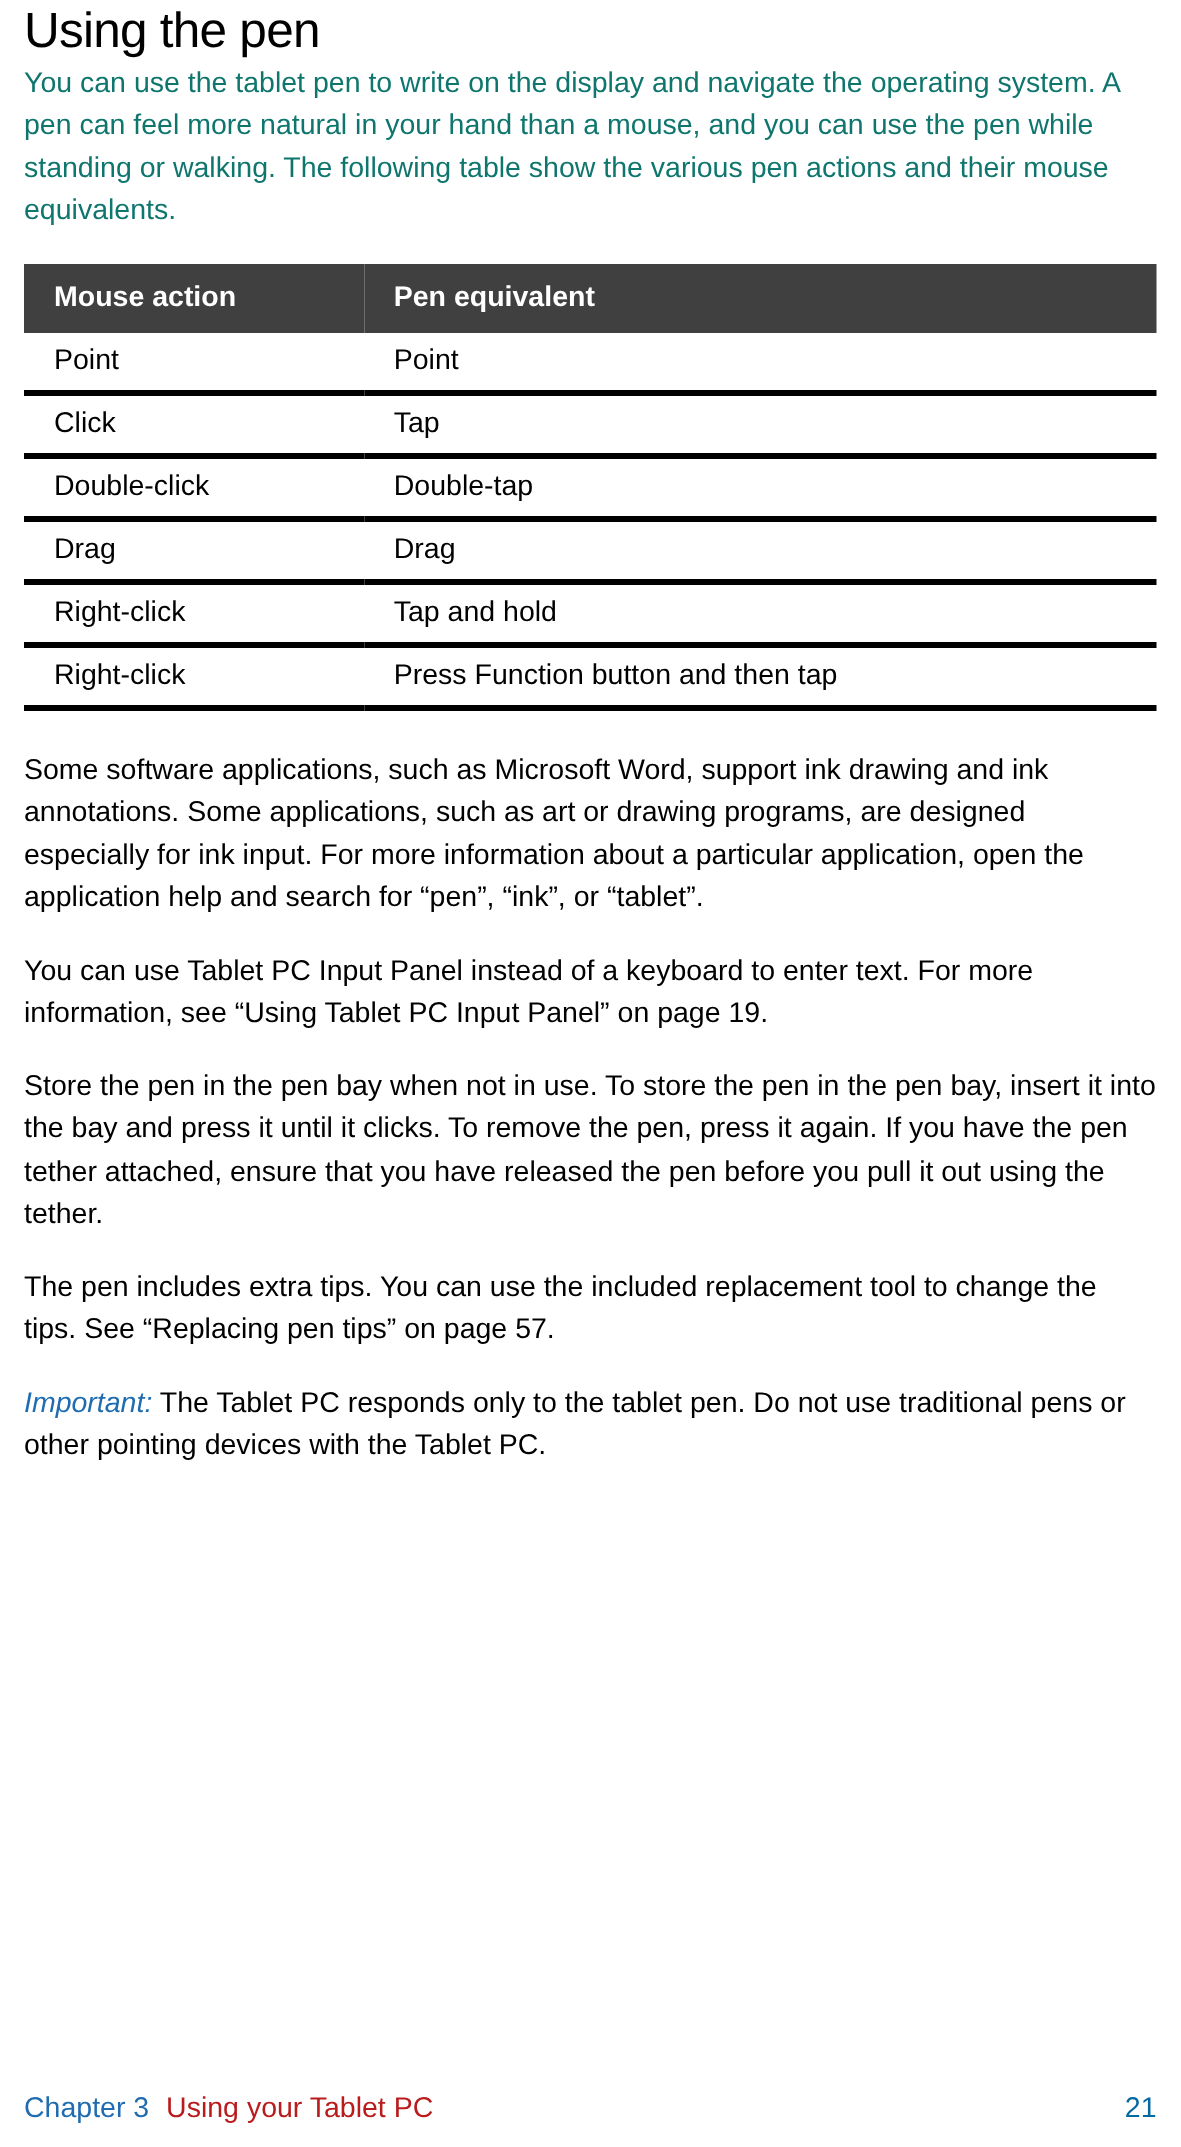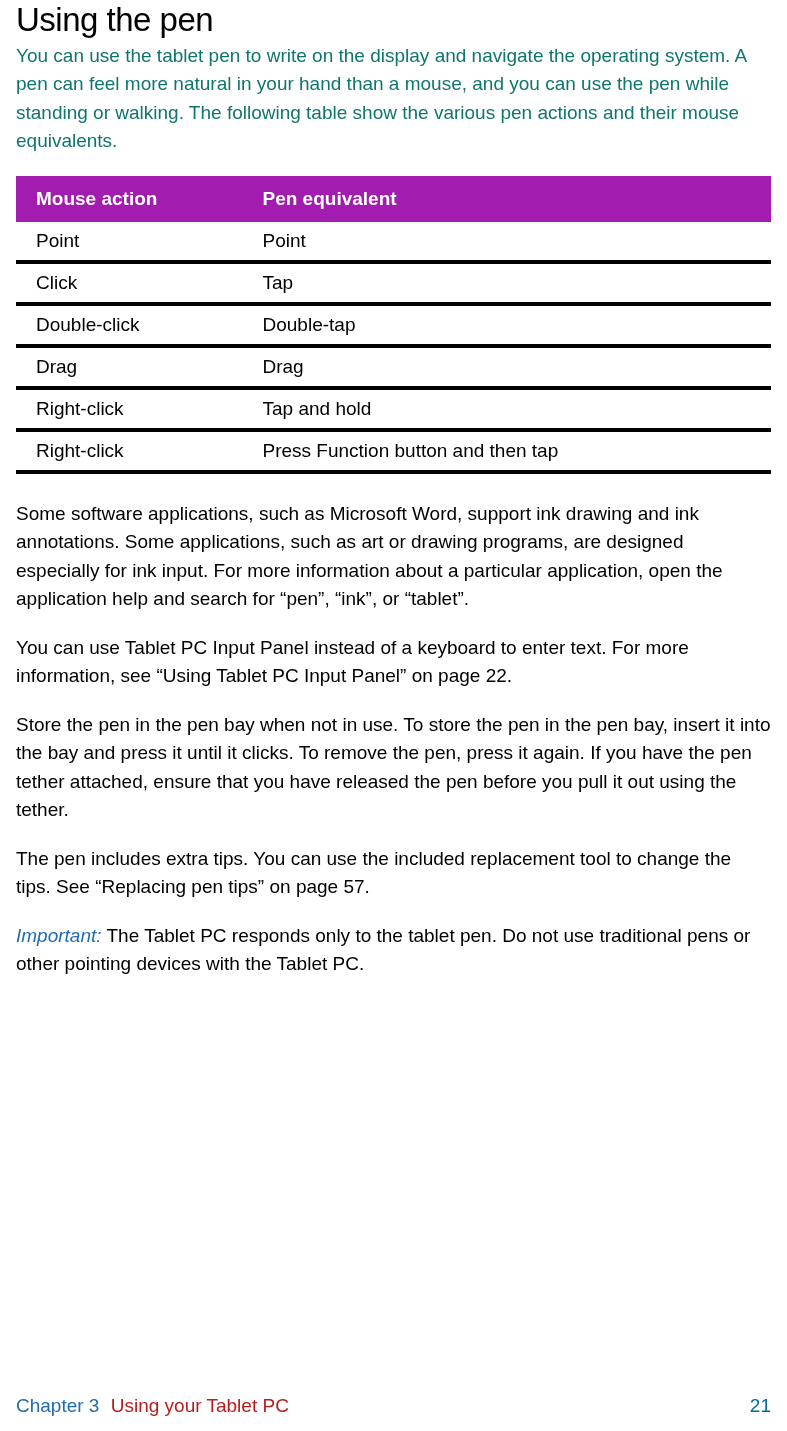--- a/index.html
+++ b/index.html
@@ -39,21 +39,21 @@
       color: #0f766e;
       margin-bottom: 20px;
     }
     table.pen-table {
       width: 100%;
       border-collapse: collapse;
       margin-top: 14px;
       margin-bottom: 26px;
     }
     table.pen-table thead th {
-      background: #a21caf;
+      background: #404040;
       color: #ffffff;
       font-weight: bold;
       font-size: 19px;
       text-align: left;
       padding: 12px 10px 12px 20px;
       border: none;
     }
     table.pen-table thead th:first-child {
       width: 30%;
     }
@@ -128,21 +128,21 @@
       </tr>
       <tr>
         <td>Right-click</td>
         <td>Press Function button and then tap</td>
       </tr>
     </tbody>
   </table>
 
   <p class="body-text">Some software applications, such as Microsoft Word, support ink drawing and ink annotations. Some applications, such as art or drawing programs, are designed especially for ink input. For more information about a particular application, open the application help and search for “pen”, “ink”, or “tablet”.</p>
 
-  <p class="body-text">You can use Tablet PC Input Panel instead of a keyboard to enter text. For more information, see “Using Tablet PC Input Panel” on page 22.</p>
+  <p class="body-text">You can use Tablet PC Input Panel instead of a keyboard to enter text. For more information, see “Using Tablet PC Input Panel” on page 19.</p>
 
   <p class="body-text">Store the pen in the pen bay when not in use. To store the pen in the pen bay, insert it into the bay and press it until it clicks. To remove the pen, press it again. If you have the pen tether attached, ensure that you have released the pen before you pull it out using the tether.</p>
 
   <p class="body-text">The pen includes extra tips. You can use the included replacement tool to change the tips. See “Replacing pen tips” on page 57.</p>
 
   <p class="body-text">
     <span class="important-label">Important:</span><span> The Tablet PC responds only to the tablet pen. Do not use traditional pens or other pointing devices with the Tablet PC.</span>
   </p>
 </div>
 

